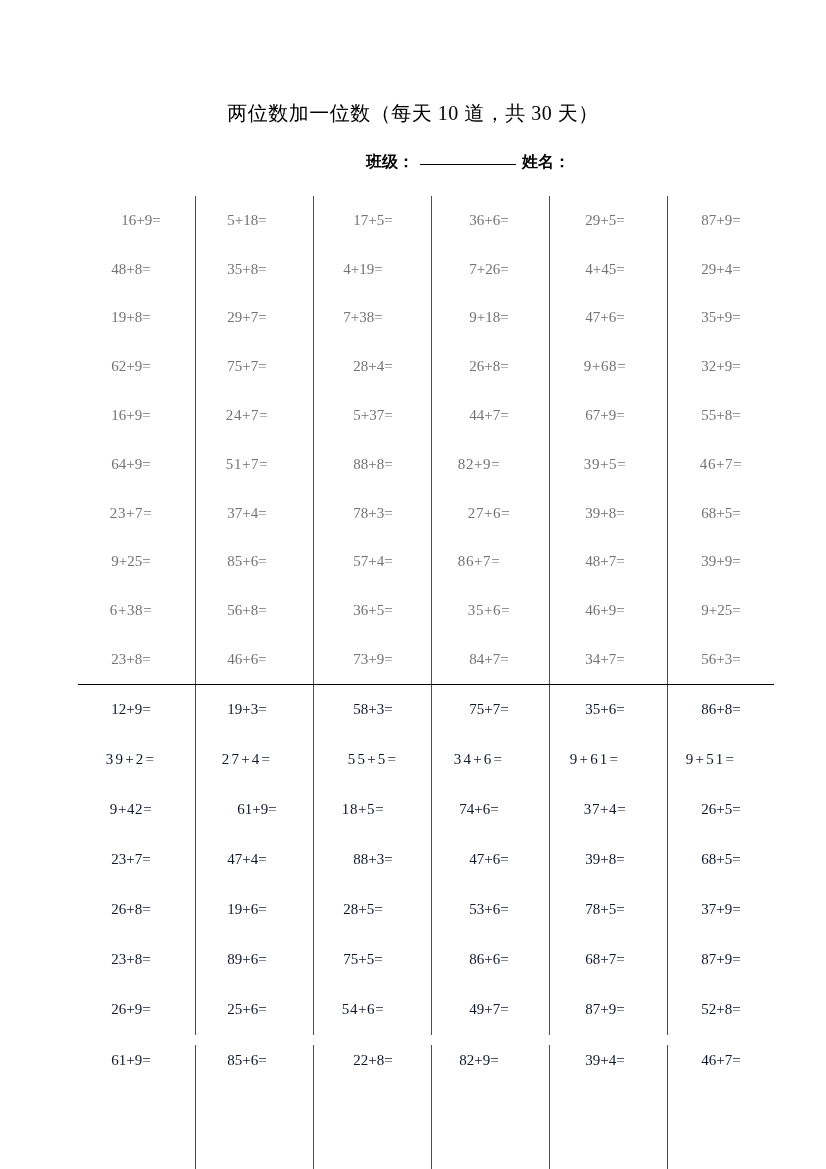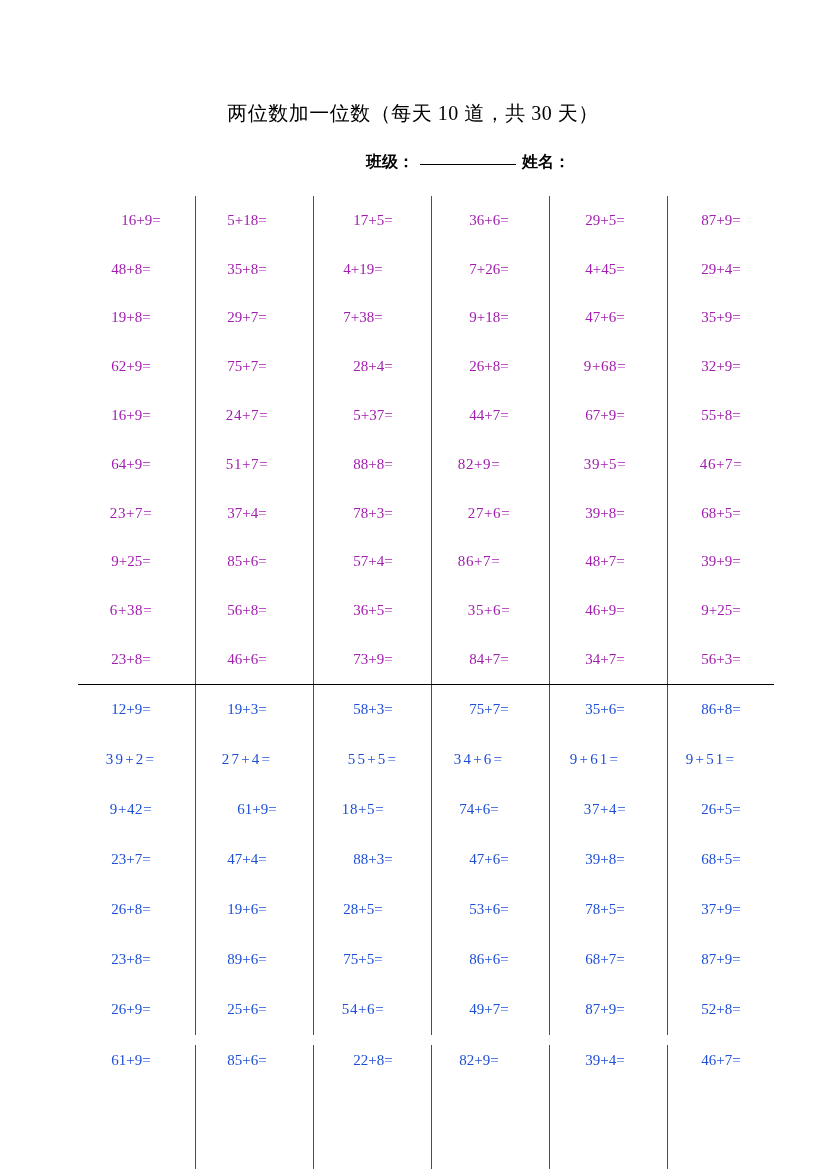--- a/index.html
+++ b/index.html
@@ -79,24 +79,24 @@
   }
   .cell .expr {
     display: block;
     width: 100%;
     text-align: center;
     white-space: nowrap;
   }
 
   
   .block-red .cell { height: 48.8px; }
-  .block-red .expr { color: #a21caf; }
+  .block-red .expr { color: #737373; }
 
   .block-black .cell { height: 50px; }
-  .block-black .expr { color: #1d4ed8; }
+  .block-black .expr { color: #0f172a; }
 
   
   .sp-1 .expr { letter-spacing: 0.6px; }
   .sp-2 .expr { letter-spacing: 2.2px; }
   .ind-l .expr { text-indent: -10px; }
   .ind-r .expr { text-indent: 10px; }
 
   
   .dividers {
     position: absolute;

